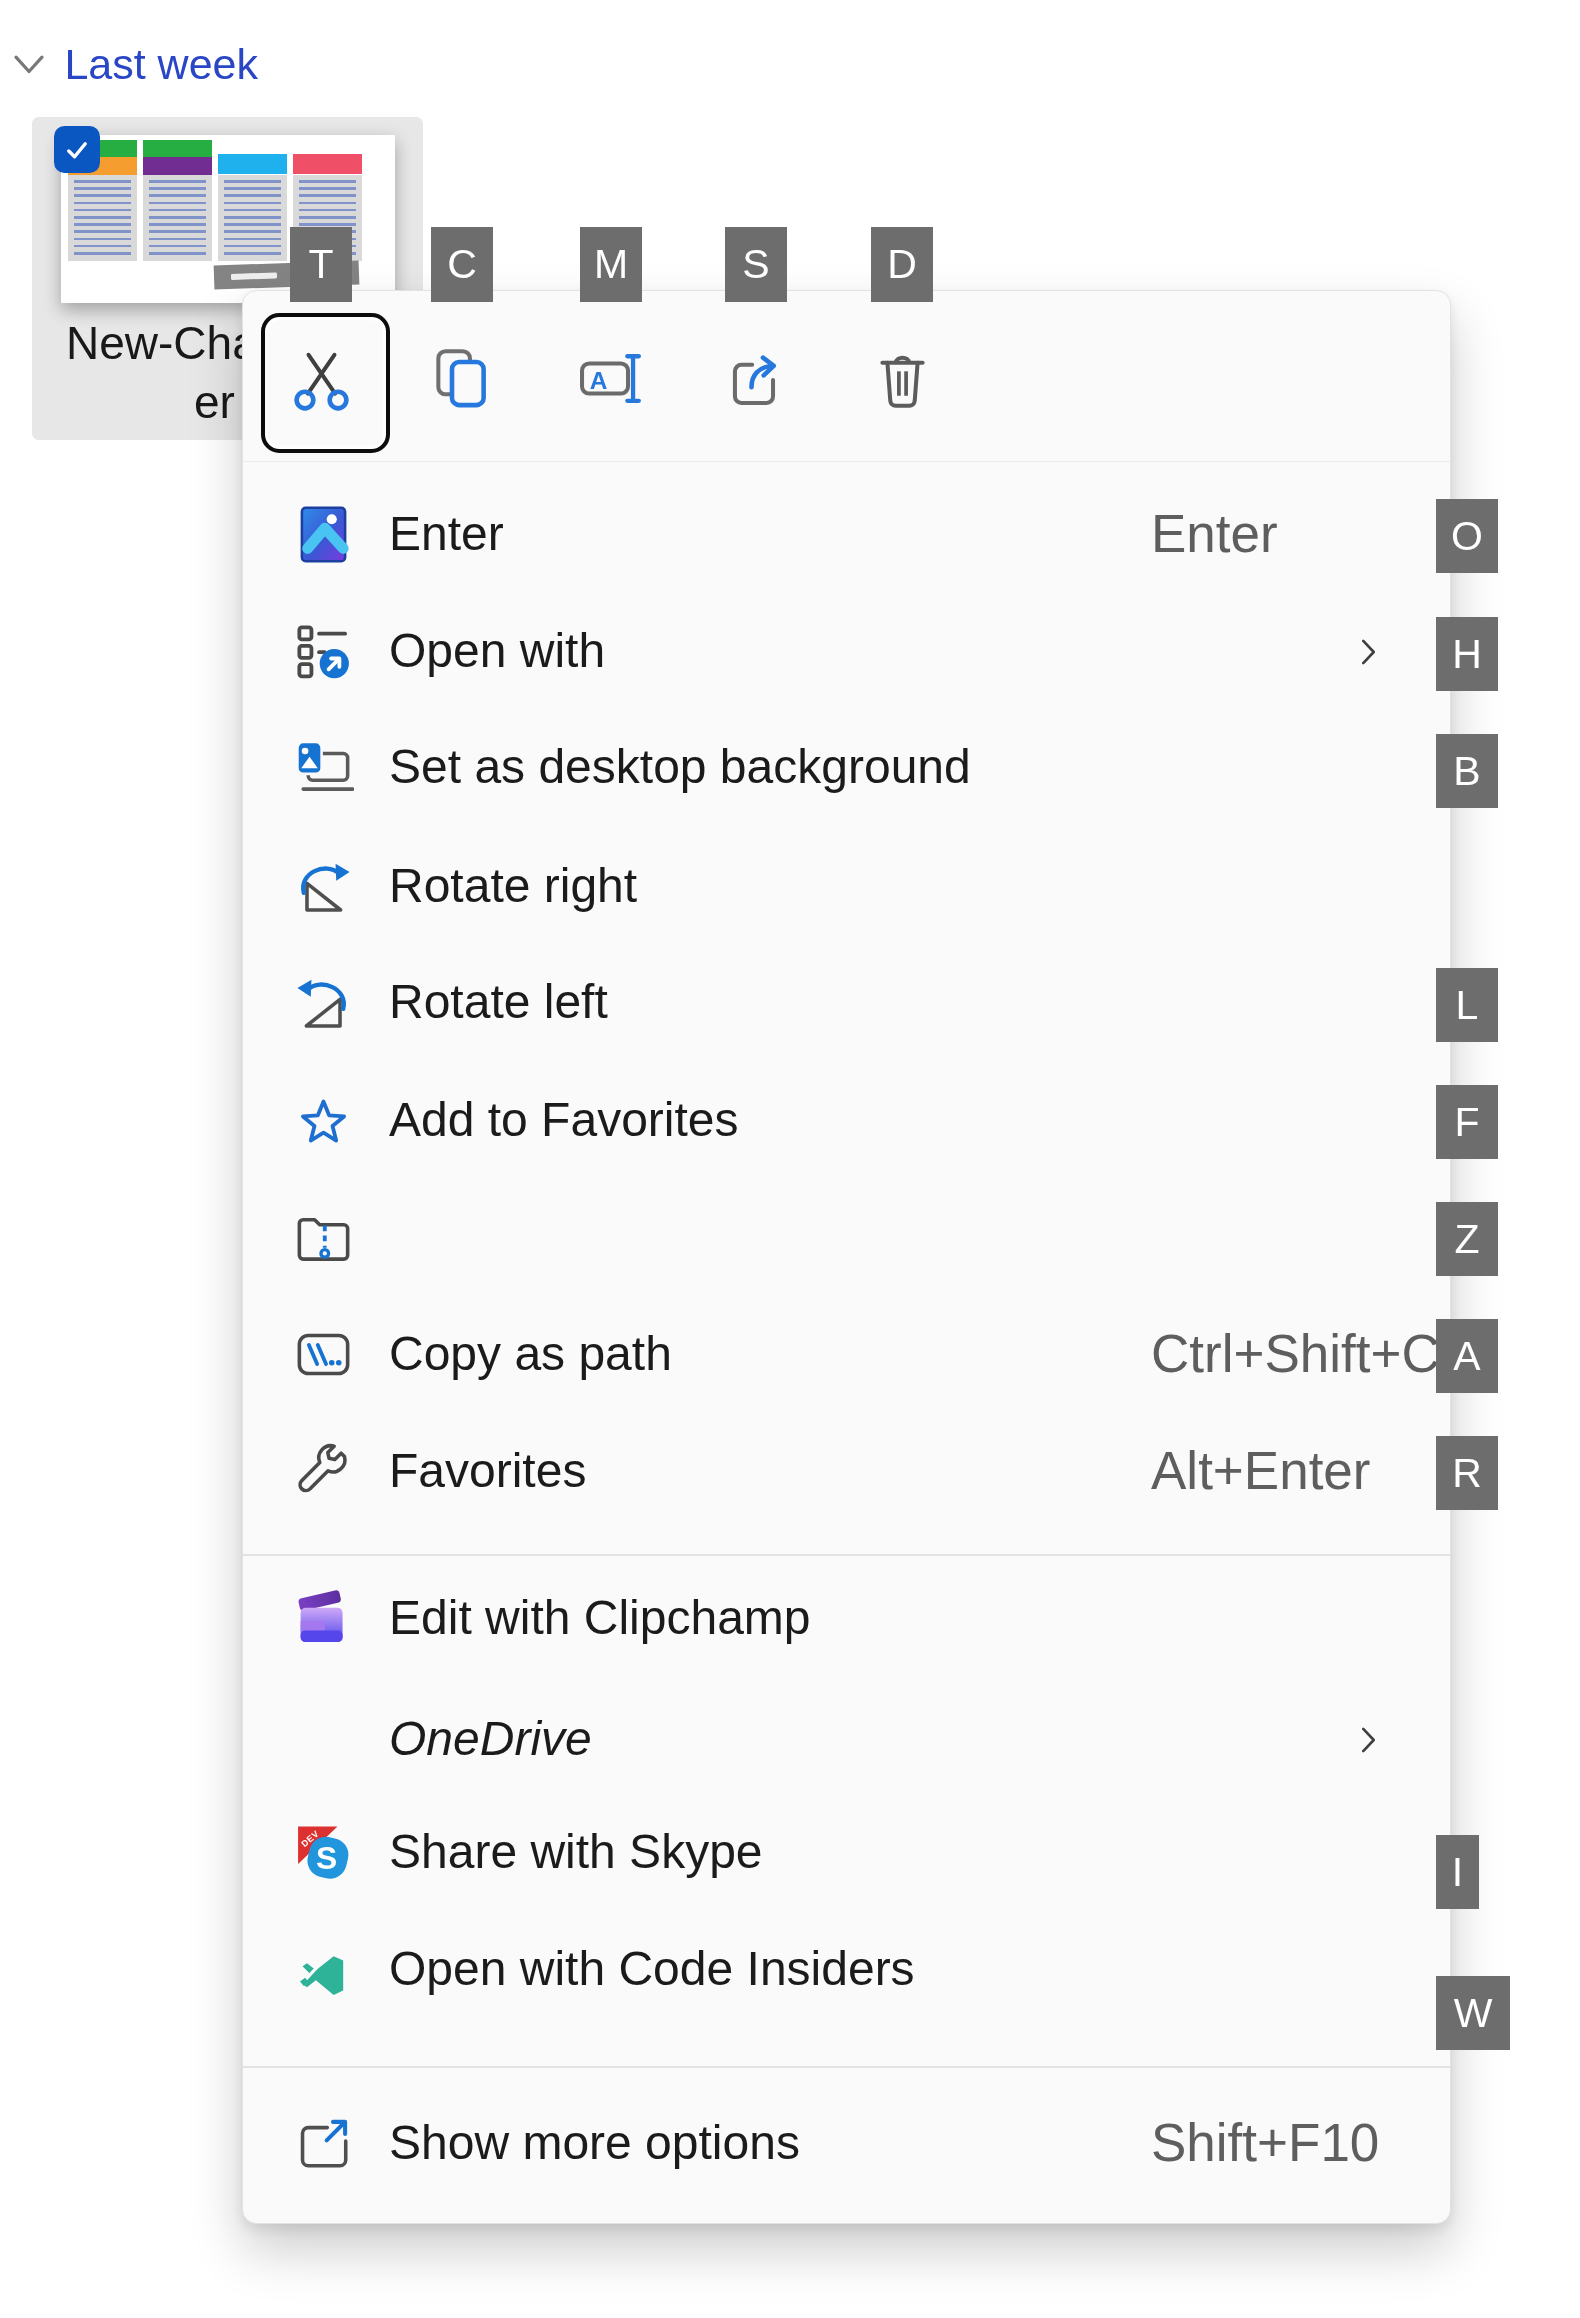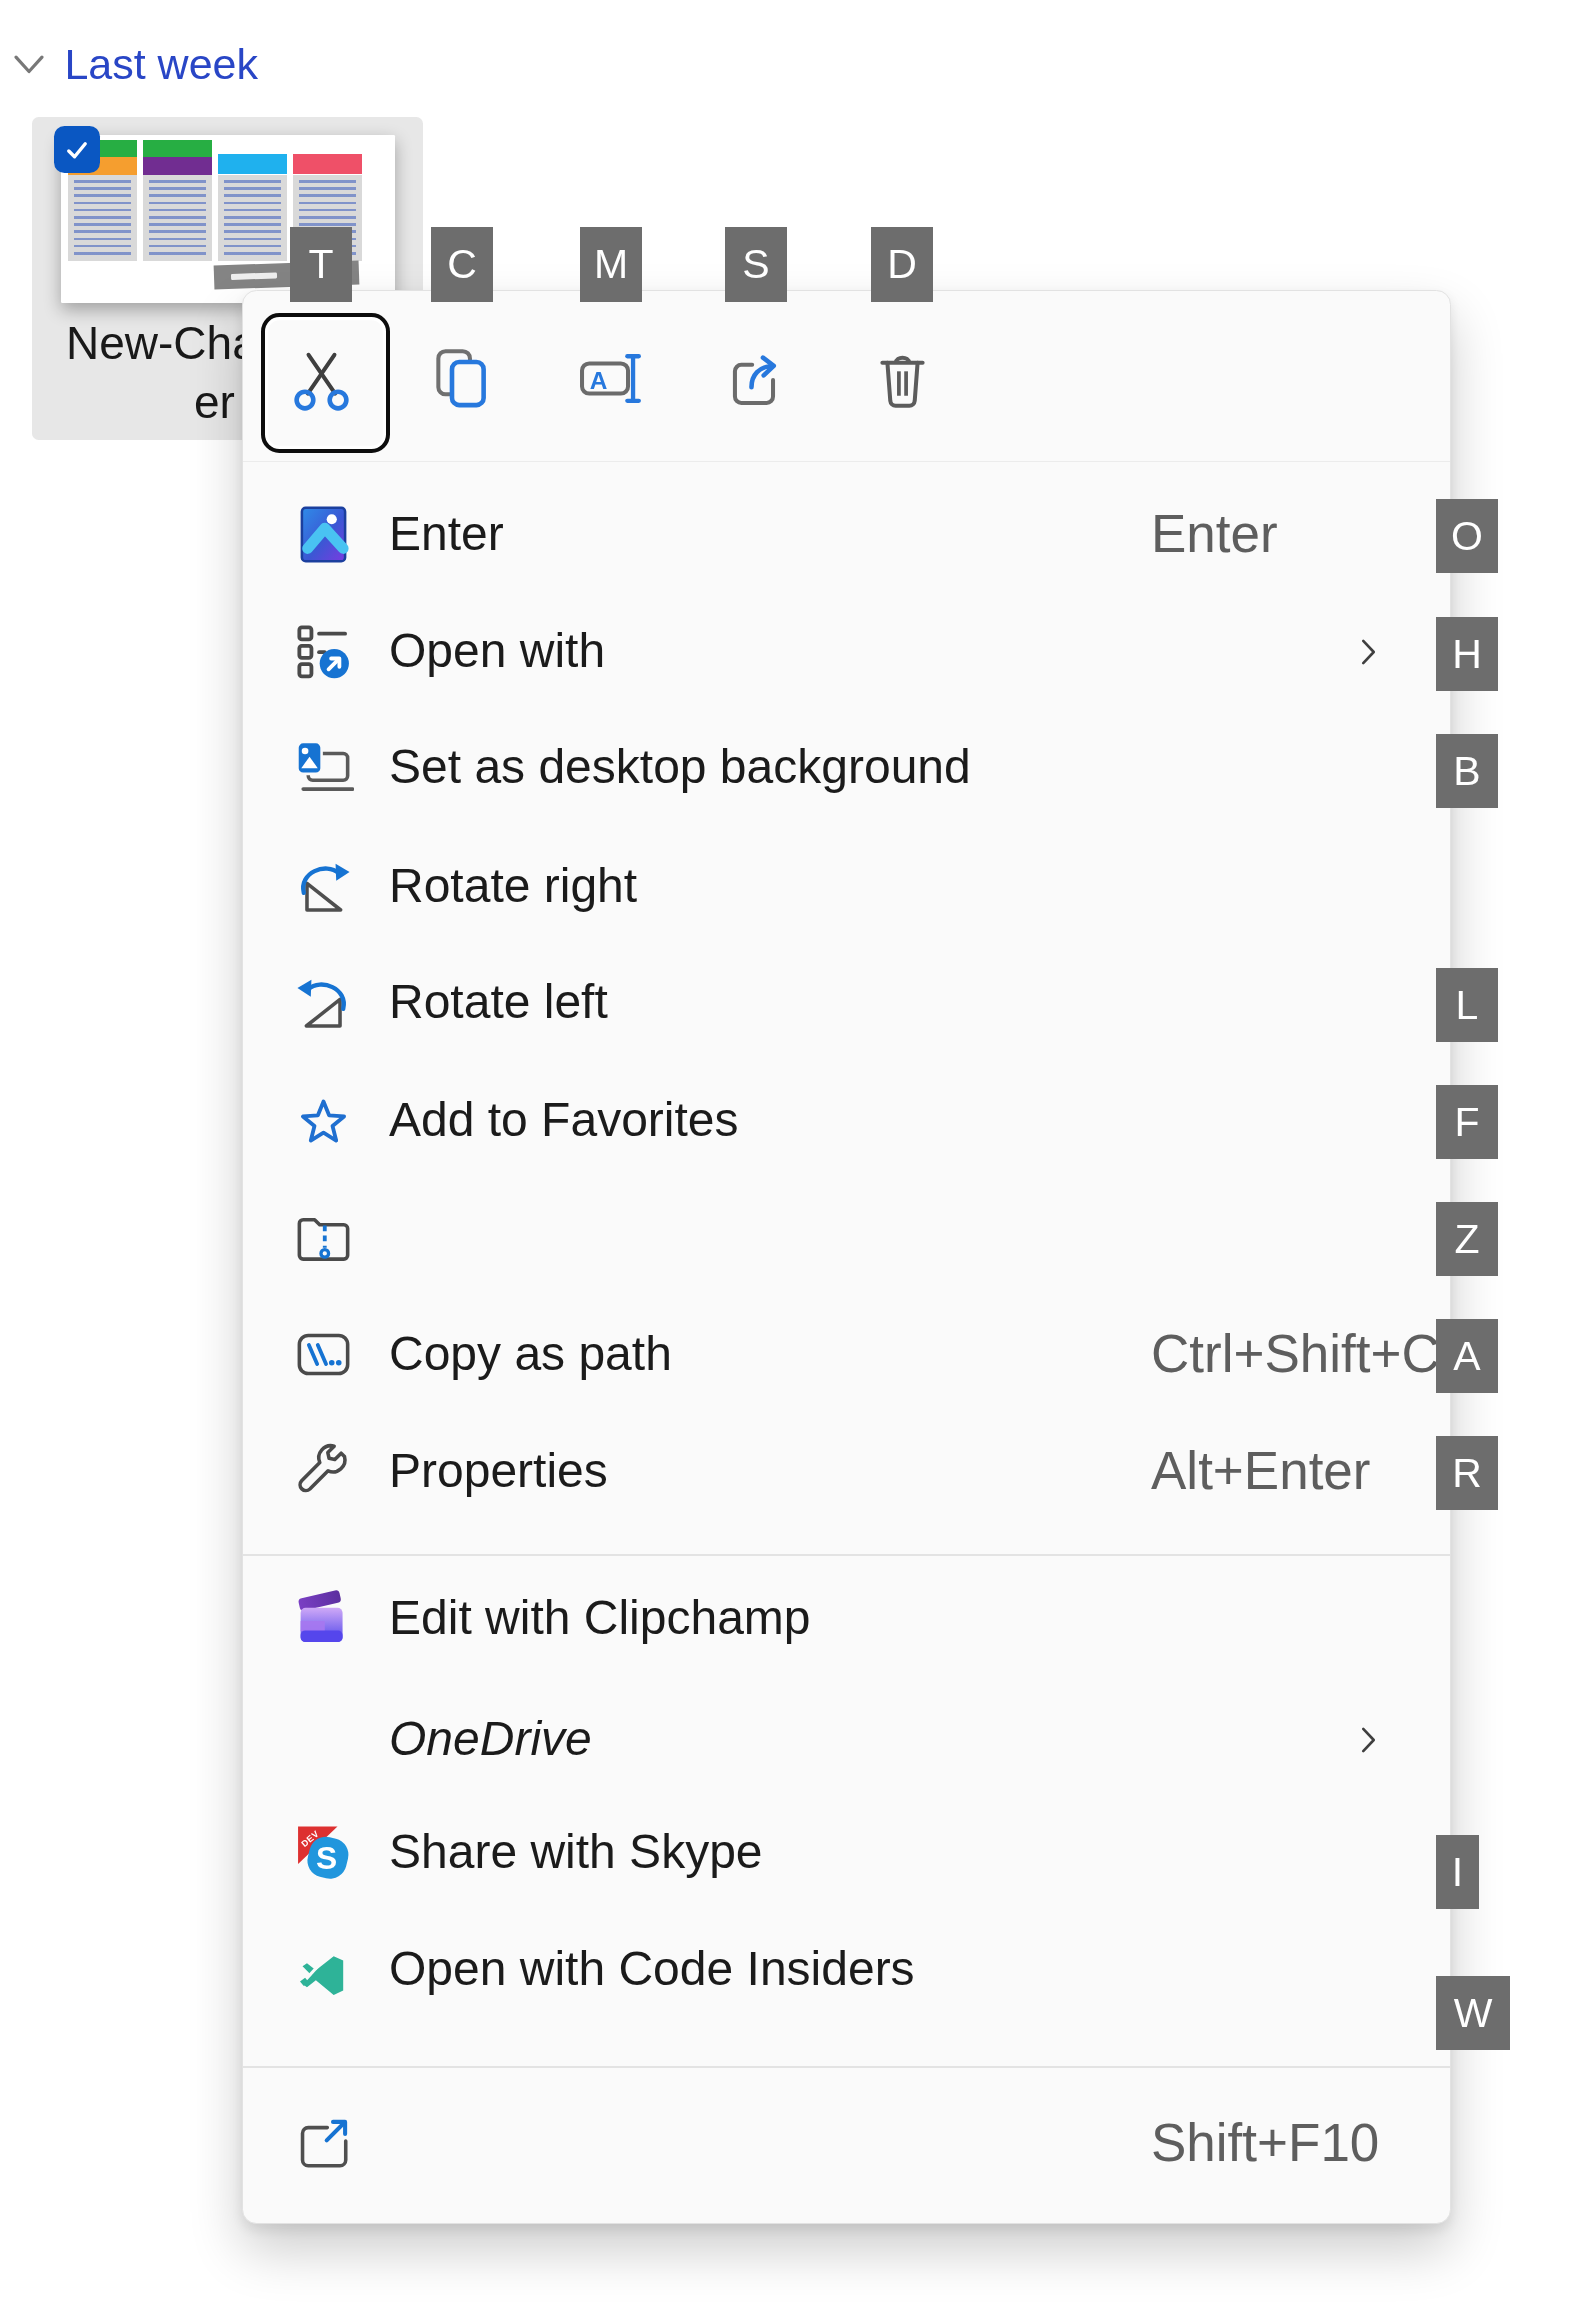--- a/index.html
+++ b/index.html
@@ -268,21 +268,21 @@
       <span class="rlbl">Copy as path</span>
       <span class="rsc">Ctrl+Shift+C</span>
     </div>
 
     <div class="row" style="top:1122px;">
       <span class="ric">
         <svg width="61" height="61" viewBox="0 0 48 48">
           <path d="M40.5 12.2 a9.5 9.5 0 0 1 -12.9 11.3 L13.3 37.8 a4.6 4.6 0 0 1 -6.5 -6.5 L21.1 17 A9.5 9.5 0 0 1 32.4 4.1 l-5 5 1 4.5 4.5 1 5 -5 z" fill="none" stroke="#4a4a4a" stroke-width="2.8" stroke-linejoin="round"></path>
         </svg>
       </span>
-      <span class="rlbl">Properties</span>
+      <span class="rlbl">Favorites</span>
       <span class="rsc">Alt+Enter</span>
     </div>
 
     <div class="sep" style="top:1263px;"></div>
 
     <div class="row" style="top:1269px;">
       <span class="ric">
         <svg width="61" height="61" viewBox="0 0 48 48">
           <g transform="rotate(-13 8 18)">
             <rect x="6" y="8" width="33" height="10" rx="3" fill="url(#gFlap)"></rect>
@@ -328,20 +328,21 @@
     <div class="sep" style="top:1775px;"></div>
 
     <div class="row" style="top:1794px;">
       <span class="ric">
         <svg width="61" height="61" viewBox="0 0 48 48">
           <path d="M27 11.5 H12 a4.5 4.5 0 0 0 -4.5 4.5 V37 a4.5 4.5 0 0 0 4.5 4.5 H37 a4.5 4.5 0 0 0 4.5 -4.5 V22" fill="none" stroke="#4f4f4f" stroke-width="2.8" stroke-linecap="round"></path>
           <line x1="26.5" y1="21.5" x2="40.5" y2="7.5" stroke="#1673d2" stroke-width="3.2" stroke-linecap="round"></line>
           <polyline points="31.5,7 41,7 41,16.5" fill="none" stroke="#1673d2" stroke-width="3.2" stroke-linecap="round" stroke-linejoin="round"></polyline>
         </svg>
       </span>
+      <span class="rlbl">Show more options</span>
       <span class="rsc">Shift+F10</span>
     </div>
   </div>
 
   <div class="kb top" style="left:290px;">T</div>
   <div class="kb top" style="left:431px;">C</div>
   <div class="kb top" style="left:580px;">M</div>
   <div class="kb top" style="left:725px;">S</div>
   <div class="kb top" style="left:871px;">D</div>
 

